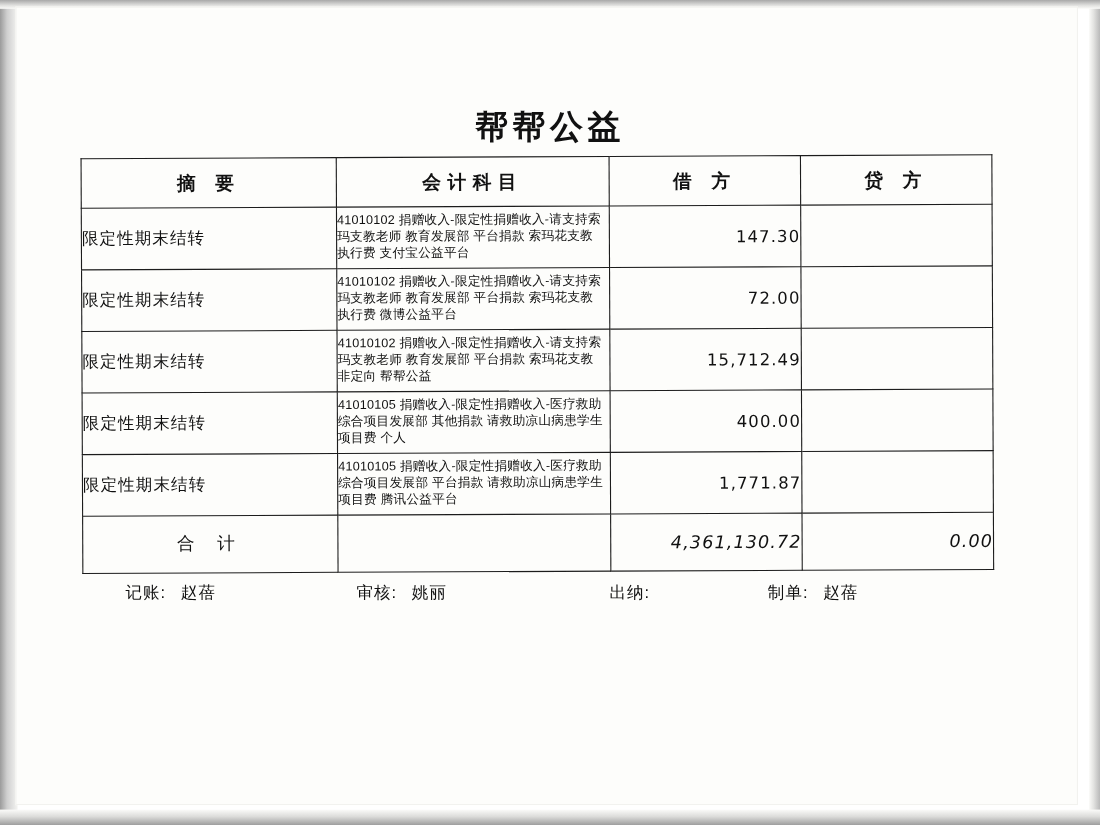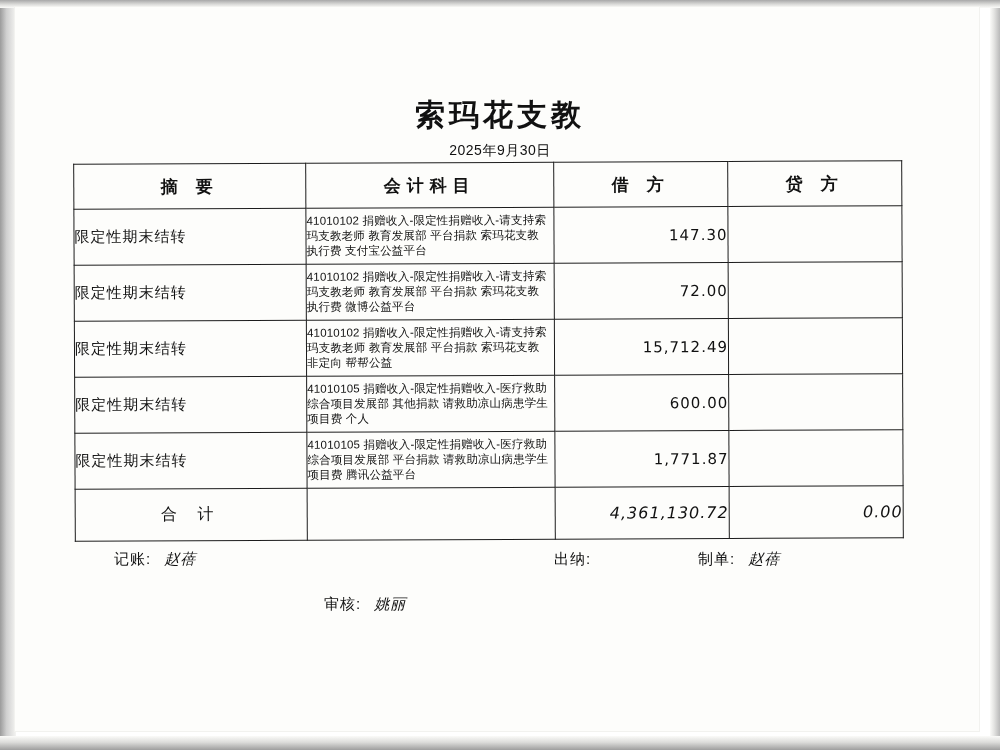--- a/index.html
+++ b/index.html
@@ -173,39 +173,38 @@
   .footer {
     position: relative;
     margin: 10px 0 0 14px;
     width: 828px;
     height: 28px;
     font-size: 15px;
     letter-spacing: 1px;
   }
   .footer > div { position: absolute; top: 0; }
   .f1 { left: 40px; }
-  .f2 { left: 250px; margin-top: 45px; }
+  .f2 { left: 250px; }
   .f3 { left: 480px; }
   .f4 { left: 624px; }
-  .footer .name { margin-left: 8px; font-style: italic; }
+  .footer .name { margin-left: 8px; }
 </style>
 </head>
 <body>
 
 <div class="page">
   <div class="edge-left"></div>
   <div class="edge-right"></div>
   <div class="edge-top"></div>
   <div class="edge-bottom"></div>
   <div class="paper"></div>
 
   <div class="doc">
 
-    <h1 class="title">索玛花支教</h1>
-    <div class="date">2025年9月30日</div>
+    <h1 class="title">帮帮公益</h1>
 
 
     <table class="voucher">
       <colgroup>
         <col class="col-summary">
         <col class="col-account">
         <col class="col-debit">
         <col class="col-credit">
       </colgroup>
       <thead>
@@ -231,21 +230,21 @@
         </tr>
         <tr class="entry">
           <td class="summary">限定性期末结转</td>
           <td class="account">41010102 捐赠收入-限定性捐赠收入-请支持索玛支教老师 教育发展部 平台捐款 索玛花支教 非定向 帮帮公益</td>
           <td class="amount">15,712.49</td>
           <td class="amount"></td>
         </tr>
         <tr class="entry">
           <td class="summary">限定性期末结转</td>
           <td class="account">41010105 捐赠收入-限定性捐赠收入-医疗救助 综合项目发展部 其他捐款 请救助凉山病患学生 项目费 个人</td>
-          <td class="amount">600.00</td>
+          <td class="amount">400.00</td>
           <td class="amount"></td>
         </tr>
         <tr class="entry">
           <td class="summary">限定性期末结转</td>
           <td class="account">41010105 捐赠收入-限定性捐赠收入-医疗救助 综合项目发展部 平台捐款 请救助凉山病患学生 项目费 腾讯公益平台</td>
           <td class="amount">1,771.87</td>
           <td class="amount"></td>
         </tr>
         <tr class="total">
           <td class="summary">合 计</td>

